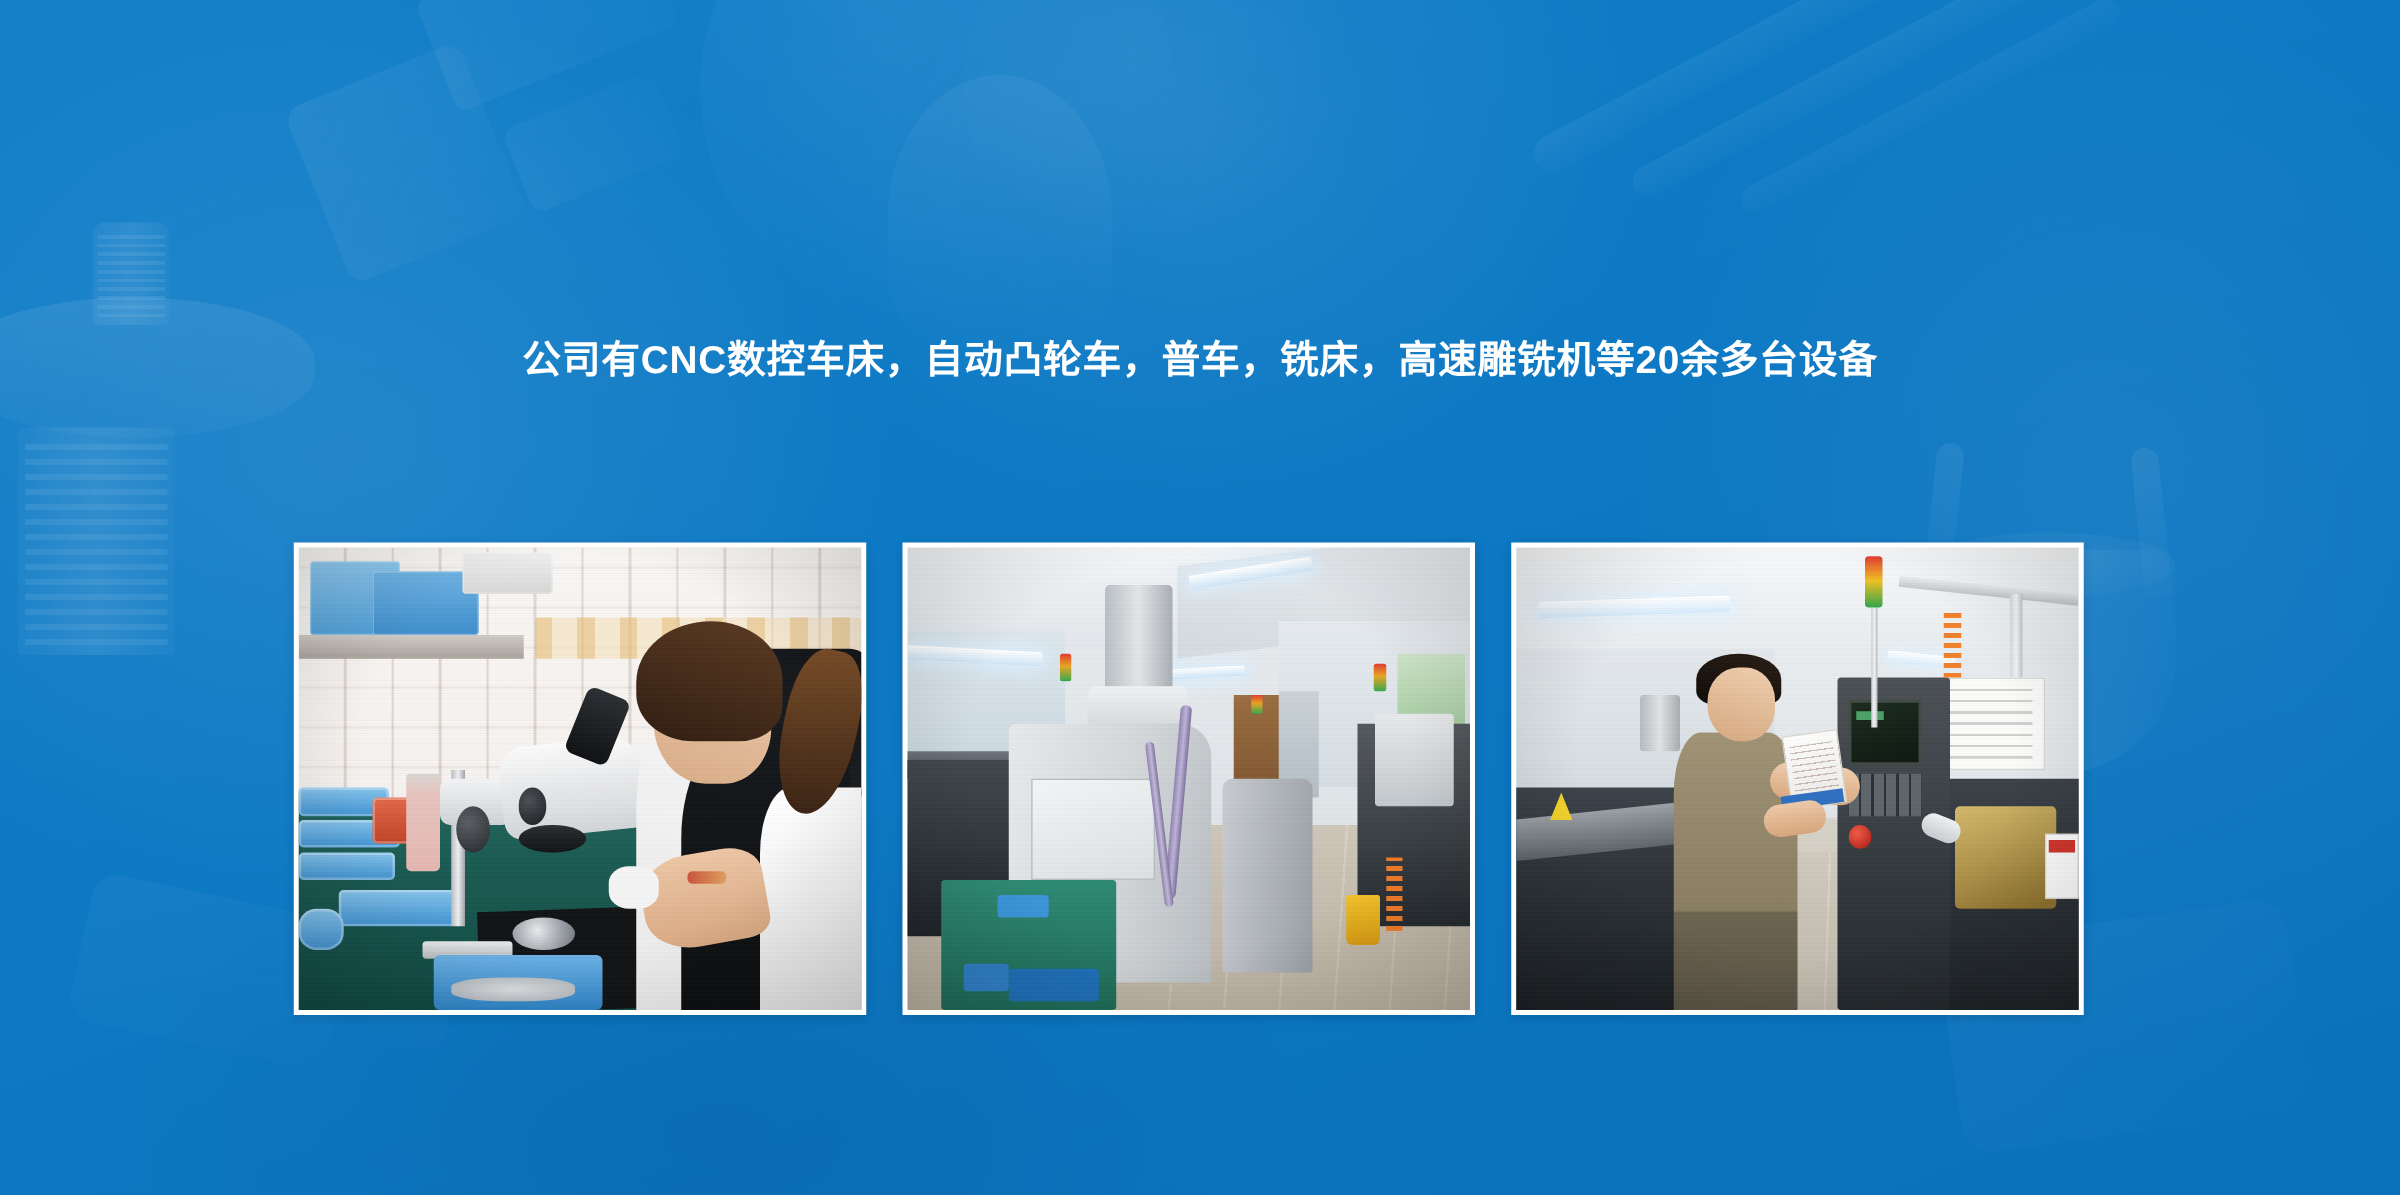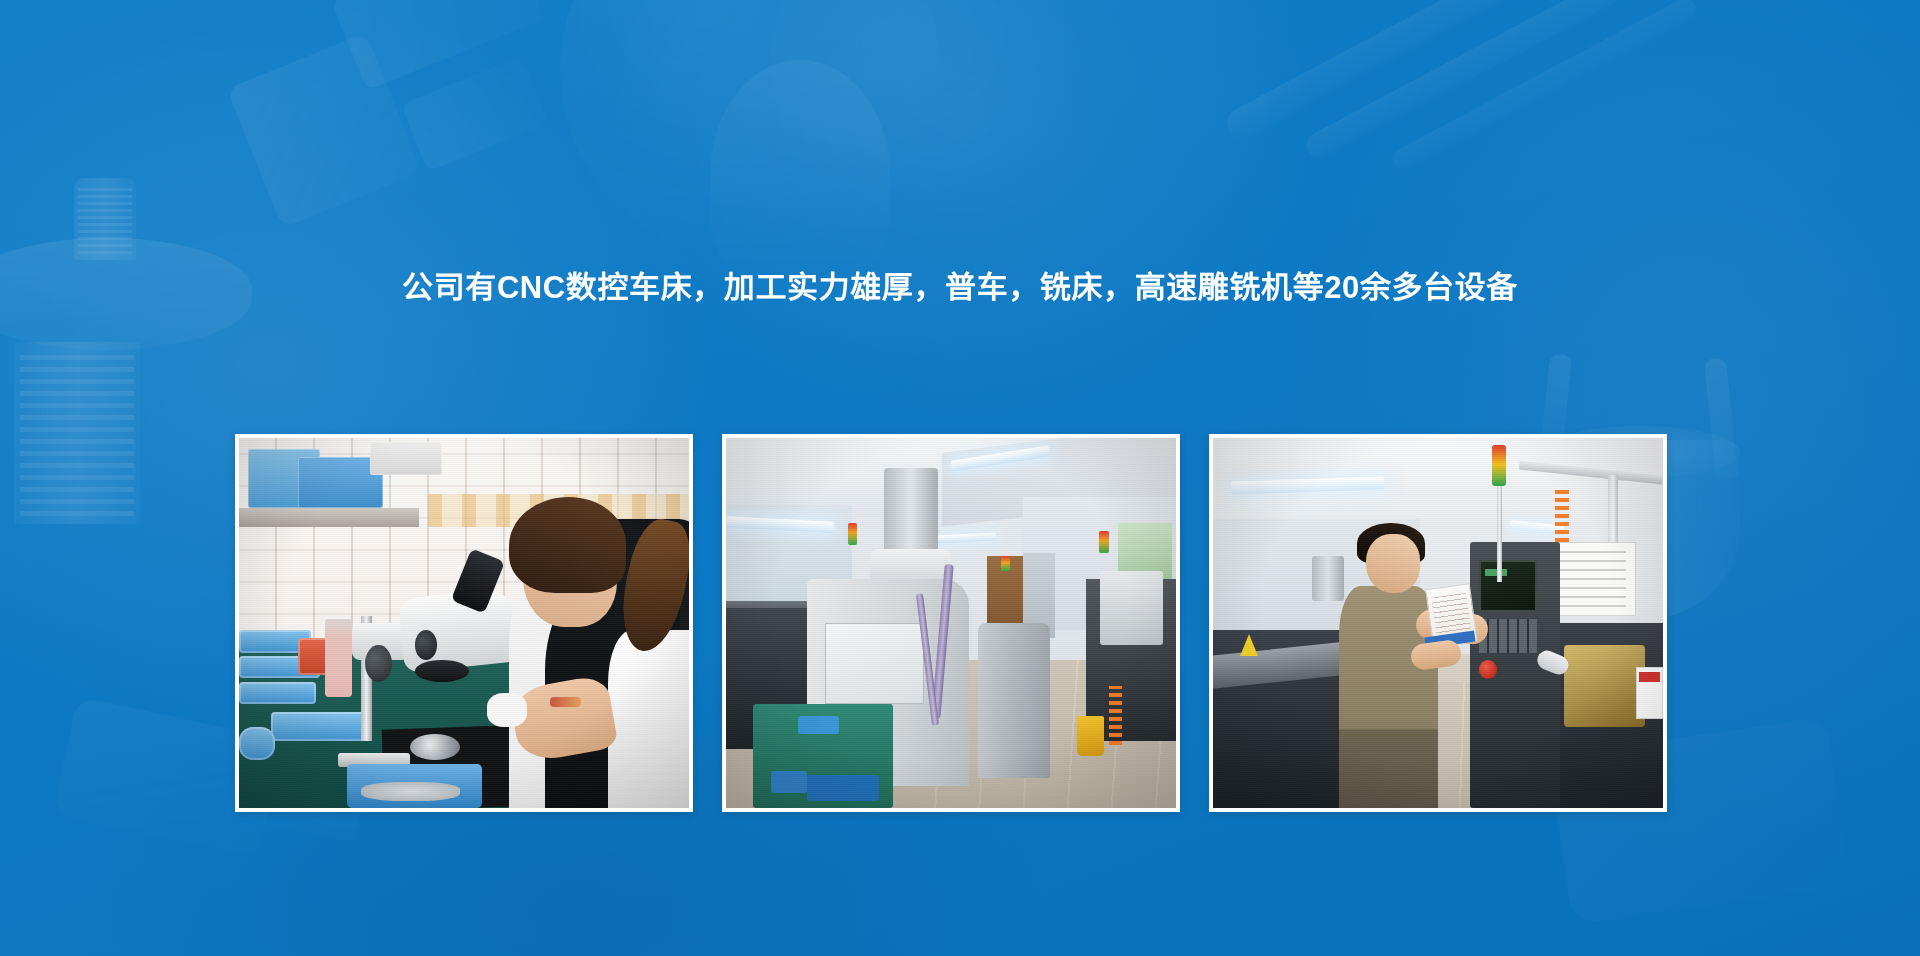--- a/index.html
+++ b/index.html
@@ -676,21 +676,21 @@
       <div class="s"></div>
   </div>
 
   <div class="wm wm-part-br">
     <div class="p"></div>
   </div>
 
   <div class="content">
 
     <div class="headline-block">
-      <div class="subhead">公司有CNC数控车床，加工实力雄厚，普车，铣床，高速雕铣机等20余多台设备</div>
+      <div class="subhead">公司有CNC数控车床，自动凸轮车，普车，铣床，高速雕铣机等20余多台设备</div>
     </div>
 
     <div class="photo-row">
 
       <div class="photo-card">
         <div class="photo-inner p1">
           <div class="tile-wall"></div>
           <div class="tile-band"></div>
           <div class="shelf"></div>
           <div class="shelf-box sb1"></div>

